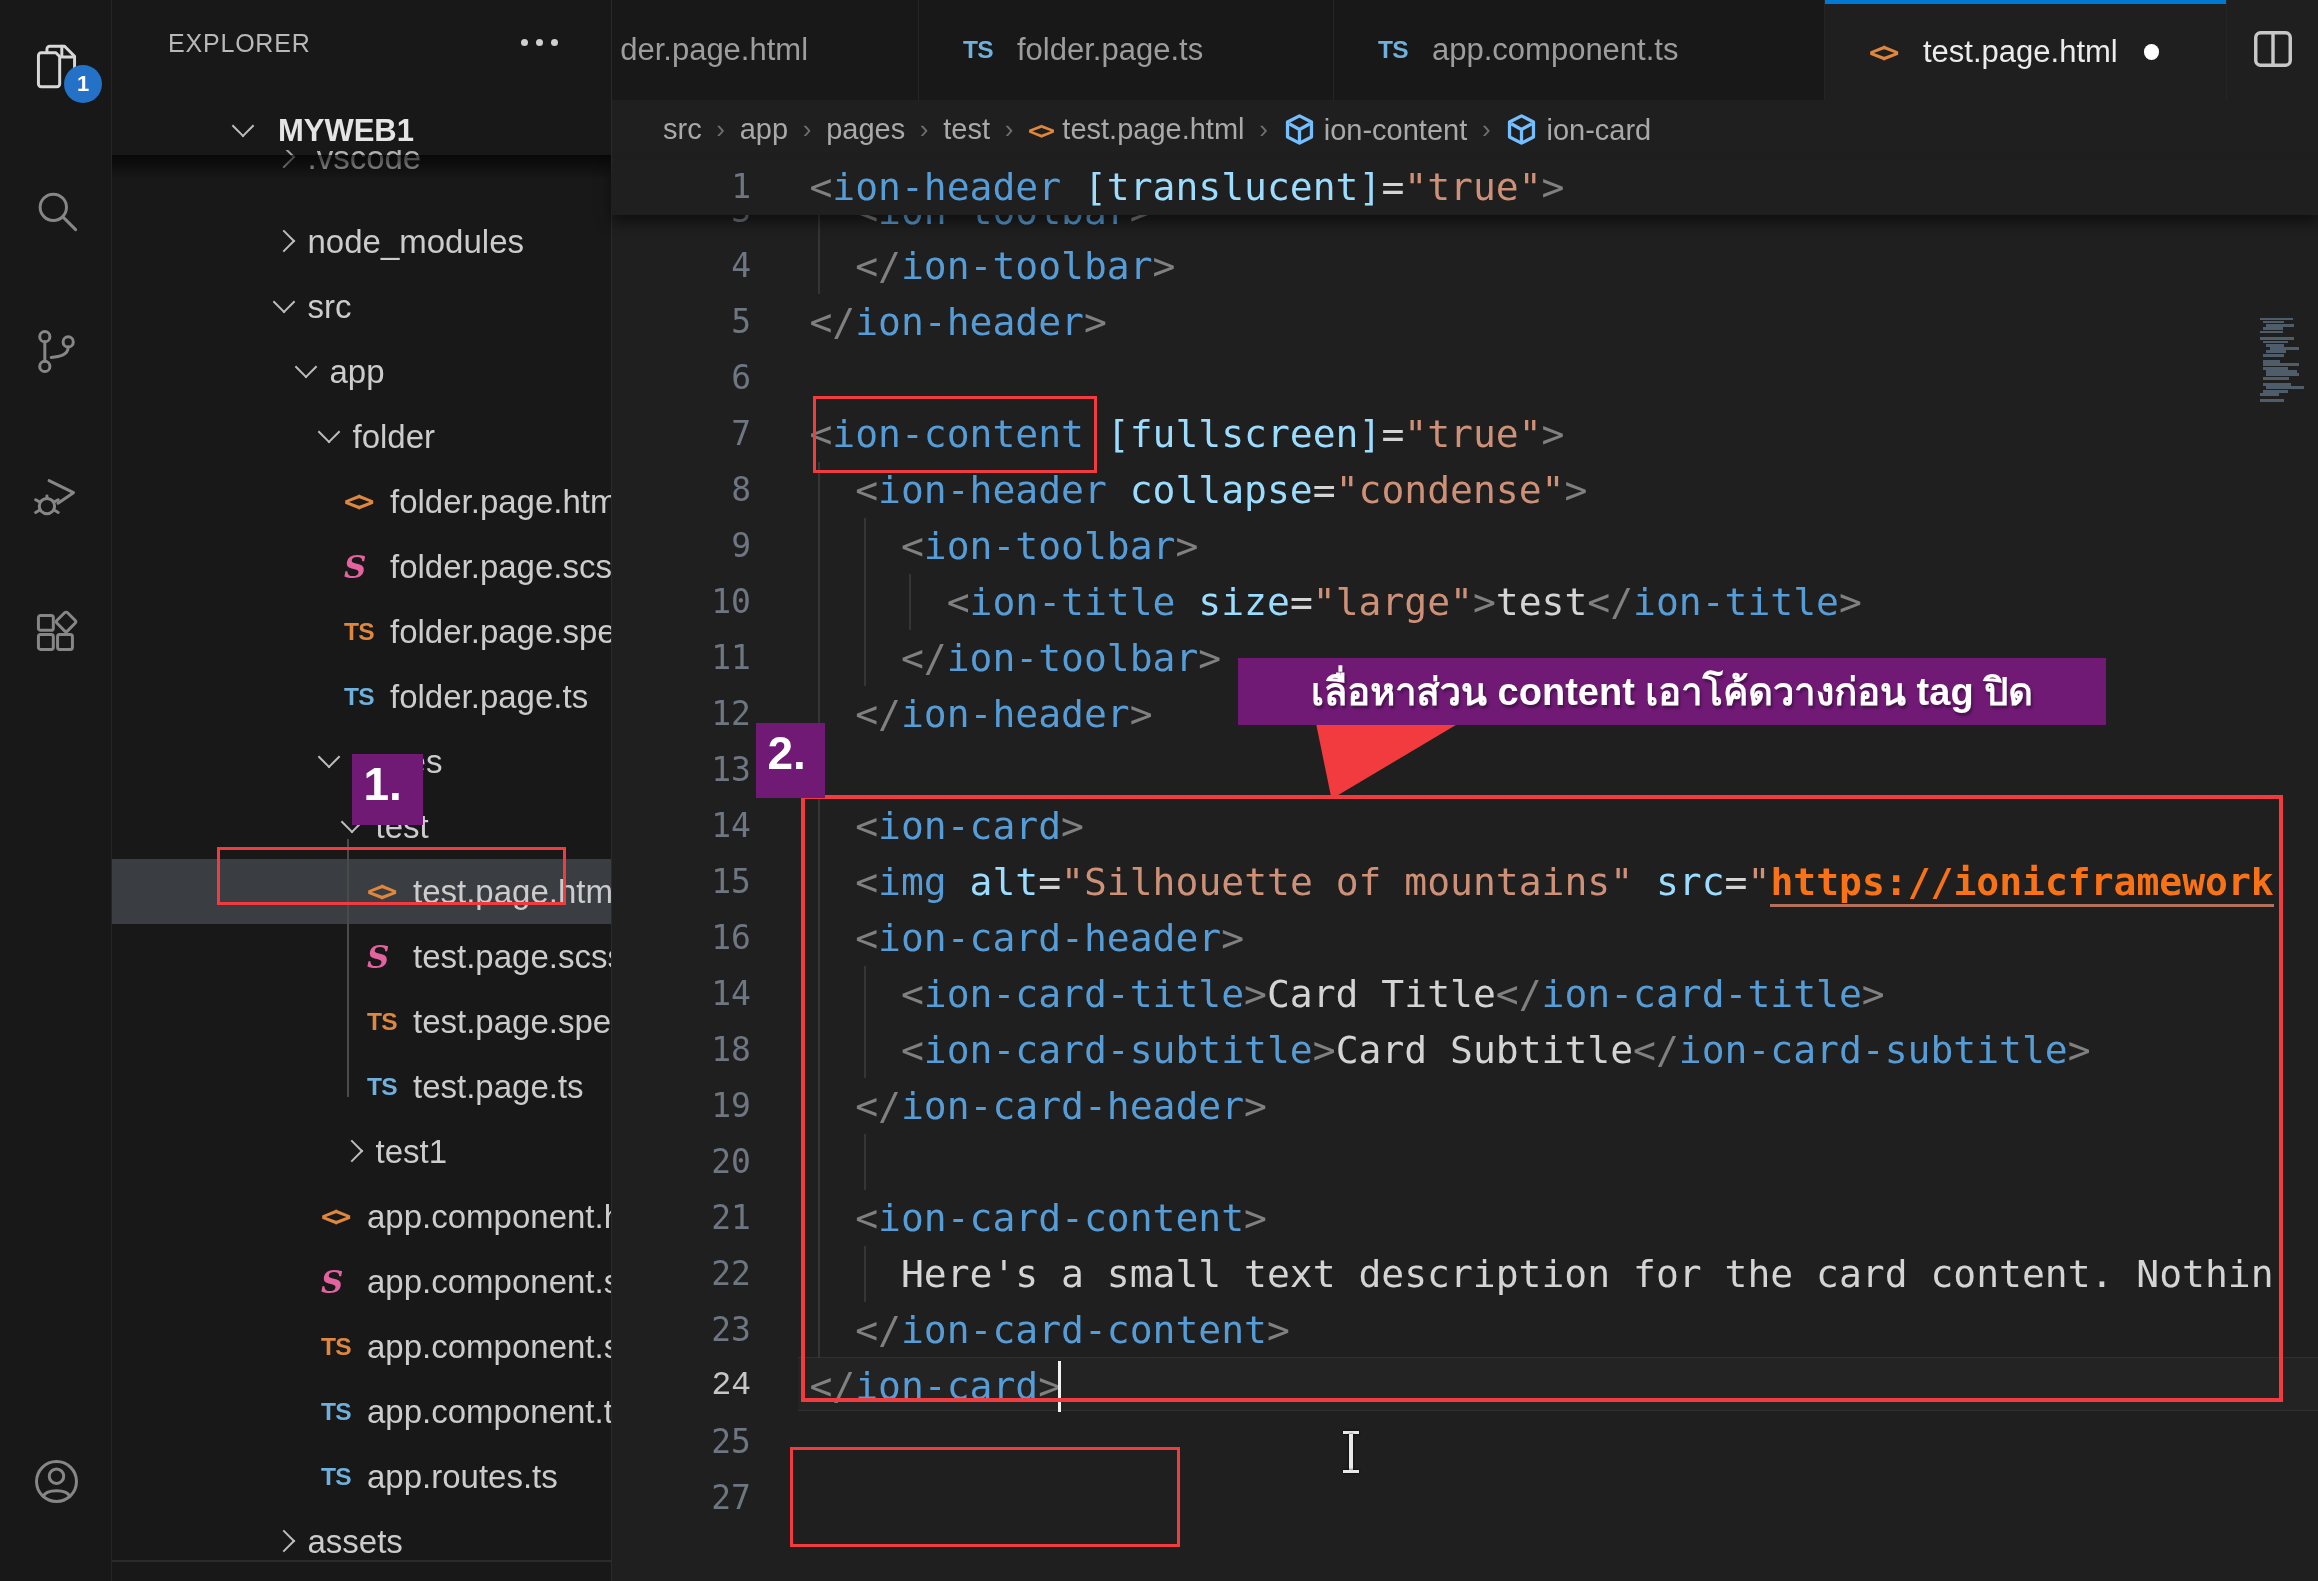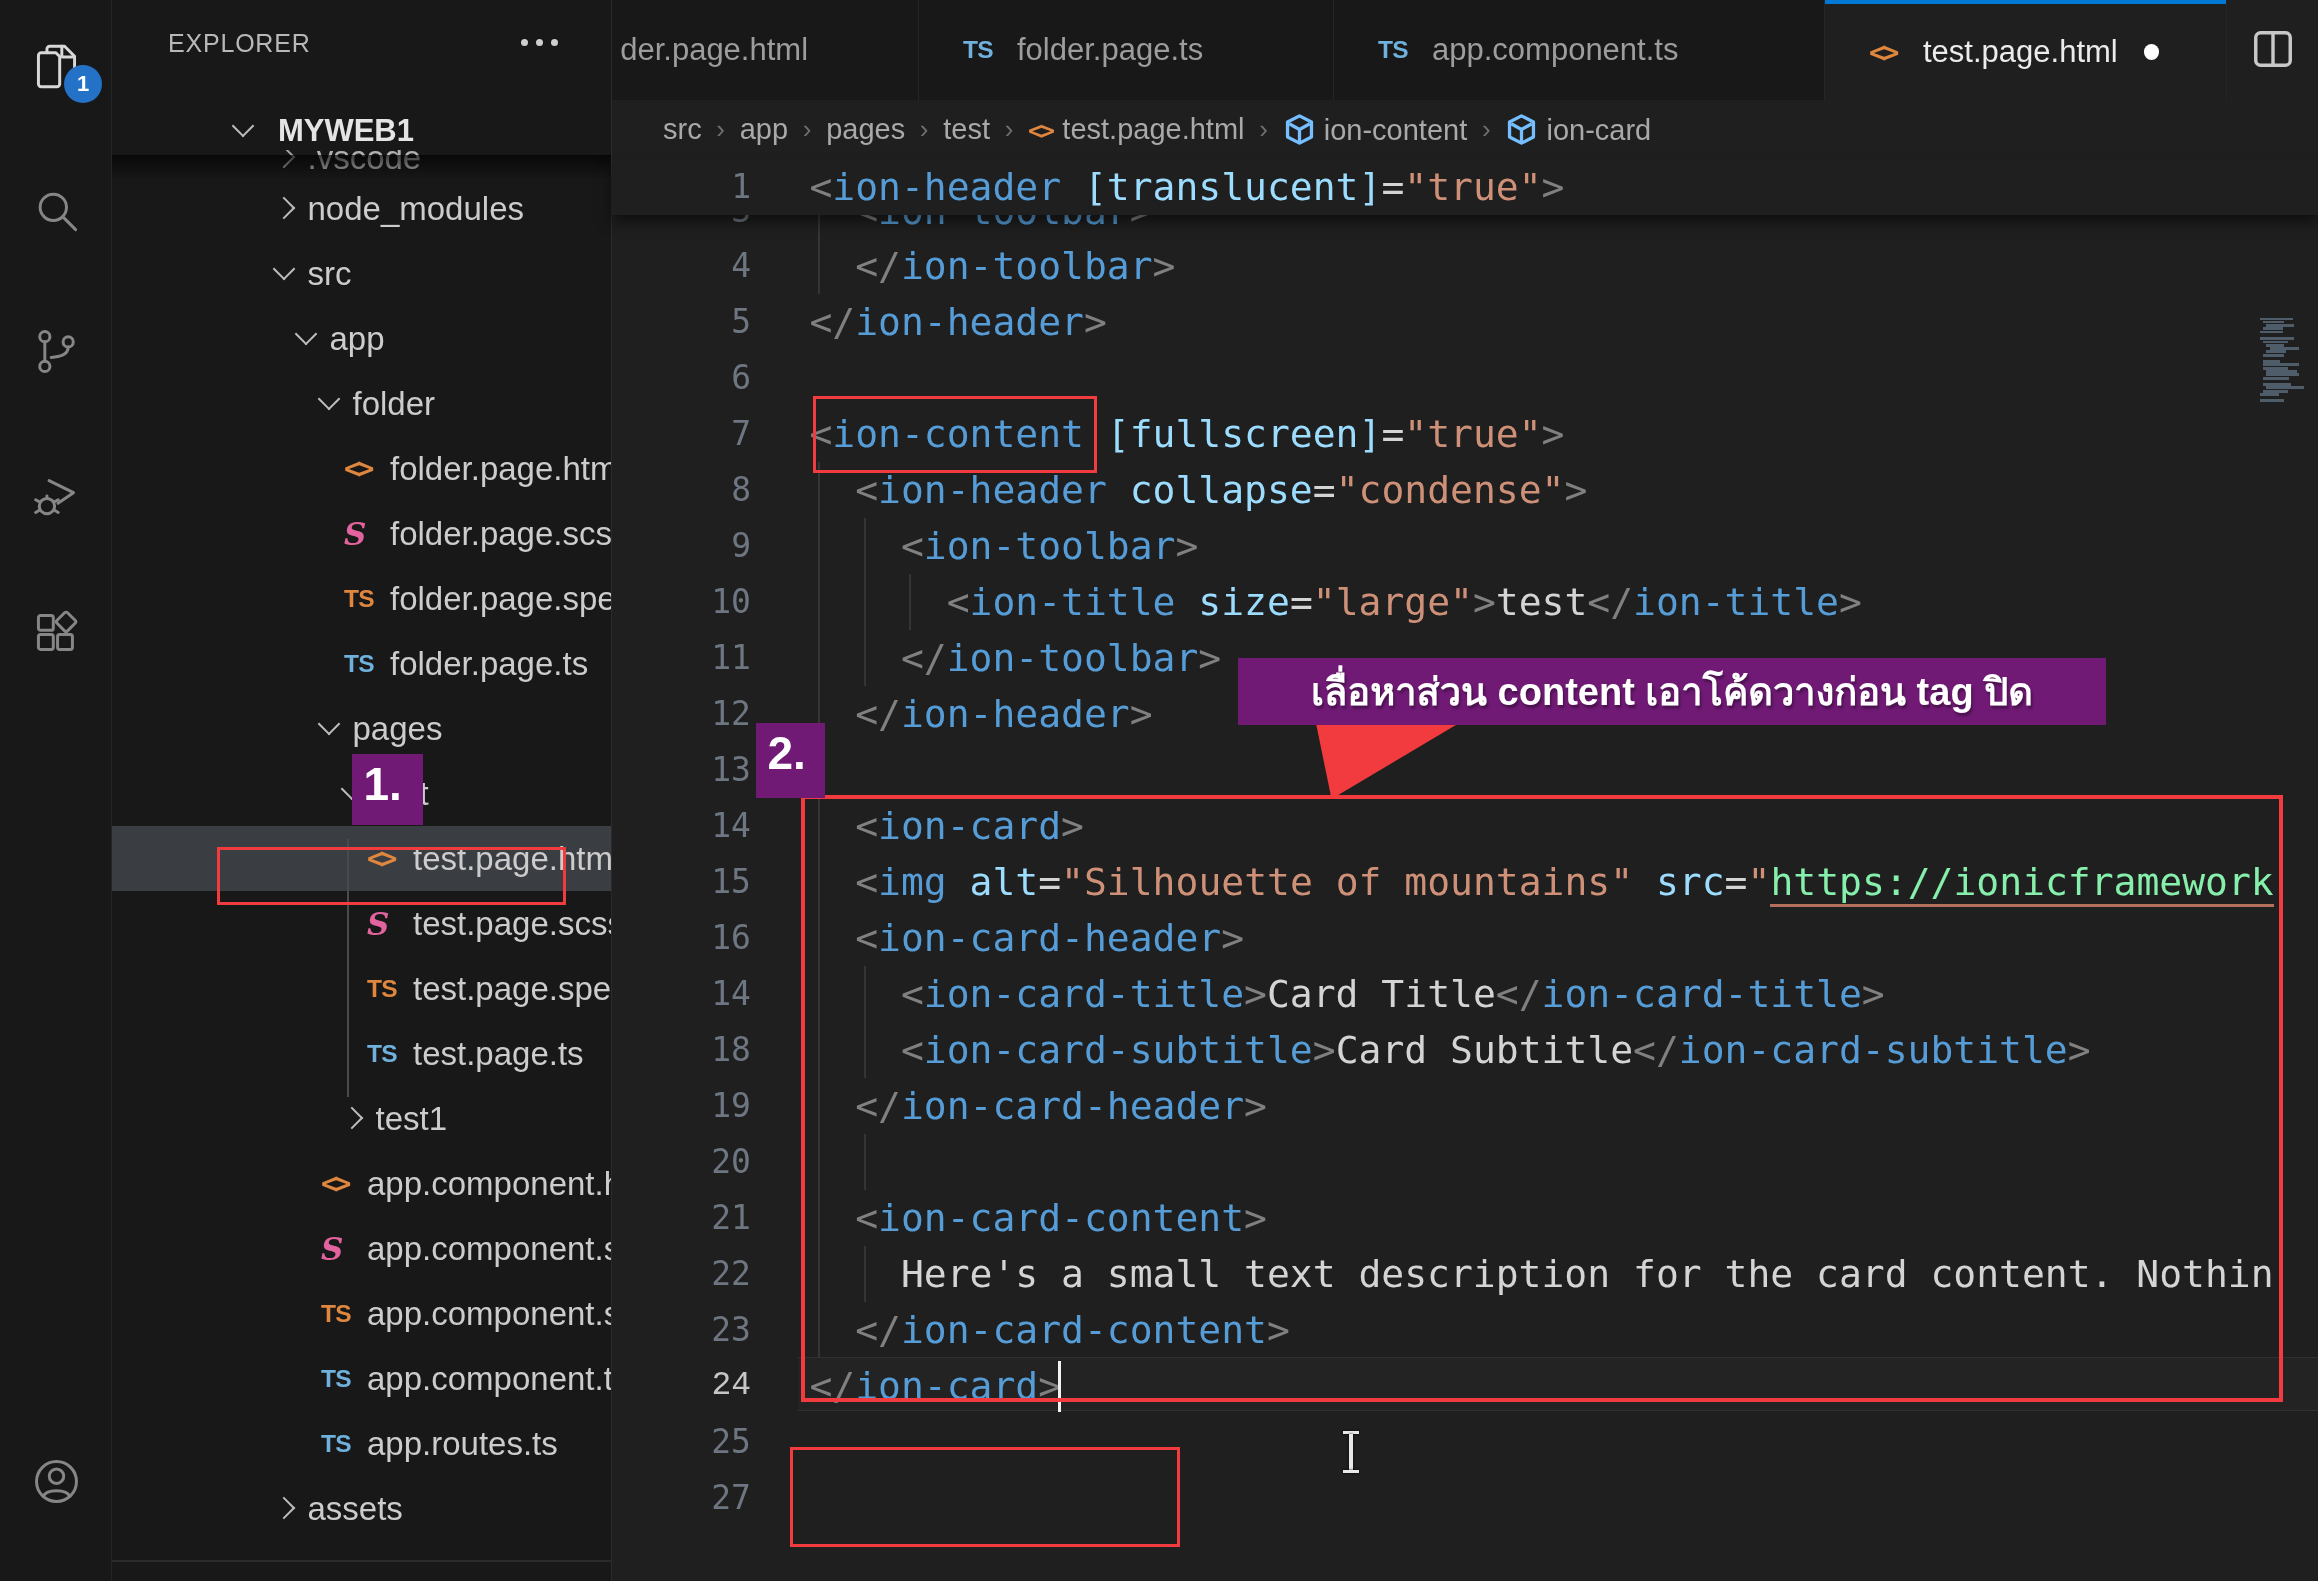--- a/index.html
+++ b/index.html
@@ -15,21 +15,21 @@
   
   .sidebar{position:absolute;left:112px;top:0;width:499px;height:1581px;background:#181818;border-right:0.8px solid #2b2b2b;overflow:hidden;}
   .sb-title{position:absolute;left:56px;top:29px;font-size:25px;letter-spacing:0.8px;color:#b8b8b8;}
   .sb-more{position:absolute;right:53px;top:39px;display:flex;gap:7.4px;}
   .sb-more i{width:7.4px;height:7.4px;border-radius:50%;background:#cfcfcf;}
   .ws-header{position:absolute;left:0;top:105px;width:100%;height:51px;display:flex;align-items:center;}
   .ws-header .lbl{font-size:31px;font-weight:bold;color:#e4e4e4;margin-left:11.4px;}
   .ws-shadow{position:absolute;left:0;top:155px;width:100%;height:24.5px;background:linear-gradient(#000a,#0000);pointer-events:none;z-index:4;}
   .vscode-clip{position:absolute;left:0;top:150px;width:100%;height:39px;overflow:hidden;}
   .vscode-clip .inner{position:relative;top:-24.5px;display:flex;align-items:center;height:65px;padding-left:164px;opacity:.85;}
-  .tree{position:absolute;left:0;top:176px;width:100%;}
+  .tree{position:absolute;left:0;top:209px;width:100%;}
   .row{height:65px;display:flex;align-items:center;font-size:33px;color:#cccccc;white-space:nowrap;}
   .row.sel{background:#3a3d41;}
   .chev{display:inline-block;width:14px;height:14px;border-right:2.8px solid #bdbdbd;border-bottom:2.8px solid #bdbdbd;
         margin:0 15.5px 0 0;flex:none;}
   .chev.closed{transform:rotate(-45deg);margin-bottom:1.6px;}
   .chev.open{transform:rotate(45deg);margin-bottom:8.2px;}
   .ficon{flex:none;width:46px;font-weight:bold;display:inline-block;}
   .ficon.html{color:#e0873f;font-family:"DejaVu Sans Mono",monospace;font-size:28px;letter-spacing:-3.3px;}
   .ficon.scss{color:#e2639e;font-family:"DejaVu Serif",serif;font-style:italic;font-size:31px;}
   .ficon.ts-blue{color:#6fb1dc;font-size:24.5px;letter-spacing:-0.8px;}
@@ -51,21 +51,21 @@
   .breadcrumb .sep{margin:0 14.7px;color:#6f6f6f;font-size:26px;}
   .bc-icon-html{color:#e0873f;font-family:"DejaVu Sans Mono",monospace;font-weight:bold;font-size:24.5px;letter-spacing:-2.5px;margin-right:9.8px;}
   .bc-icon-sym svg{width:33px;height:33px;margin-right:8.2px;vertical-align:-6.5px;stroke:#75beff;fill:none;stroke-width:1.6;stroke-linejoin:round;}
   
   .code-area{position:absolute;left:0;top:159px;width:100%;bottom:0;font-family:"DejaVu Sans Mono",monospace;}
   .cline{display:flex;height:56px;position:relative;}
   .ln{width:177px;flex:none;text-align:right;padding-right:38px;box-sizing:border-box;
       color:#6e7681;font-size:33px;line-height:56px;}
   .lc{flex:1;white-space:pre;font-size:38px;line-height:56px;overflow:hidden;position:relative;padding-left:20.4px;}
   .p{color:#808080}.t{color:#569cd6}.a{color:#9cdcfe}.o{color:#d4d4d4}.s{color:#ce9178}.x{color:#d4d4d4}
-  .l{color:#86efac;border-bottom:3.3px solid #b3705a;}
+  .l{color:#f97316;border-bottom:3.3px solid #b3705a;font-weight:bold;}
   .guide{position:absolute;top:0;width:1.6px;height:100%;background:#353535;}
   .sticky{position:absolute;left:0;top:0;width:100%;height:56px;background:#1f1f1f;z-index:6;box-shadow:0 8.2px 13px rgba(0,0,0,.5);}
   .sliver{position:absolute;left:0;top:56px;width:100%;height:24px;overflow:hidden;z-index:2;}
   .sliver .cline{margin-top:-32px;}
   .lines{position:absolute;left:0;top:79px;width:100%;}
   .curline-band{position:absolute;left:186px;right:0;top:1198px;height:52px;background:#232323;
                 border-top:1.6px solid #303030;border-bottom:1.6px solid #303030;z-index:0;}
   .cline.cur .ln{color:#c6c6c6;font-family:Liberation Mono, monospace;}
   .cursor{position:absolute;left:446px;top:1202px;width:3.3px;height:51px;background:#f2f2f2;z-index:8;}
   .minimap{position:absolute;right:0;top:157px;width:64px;height:106px;z-index:3;}

